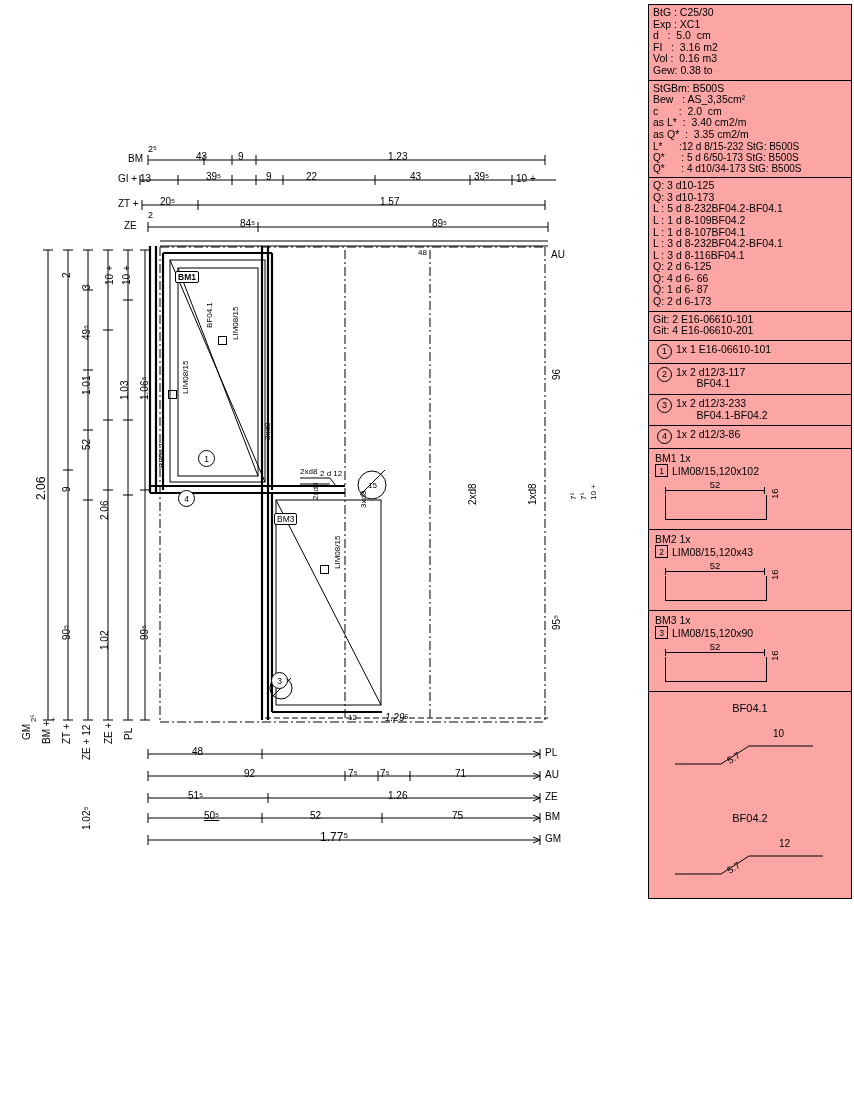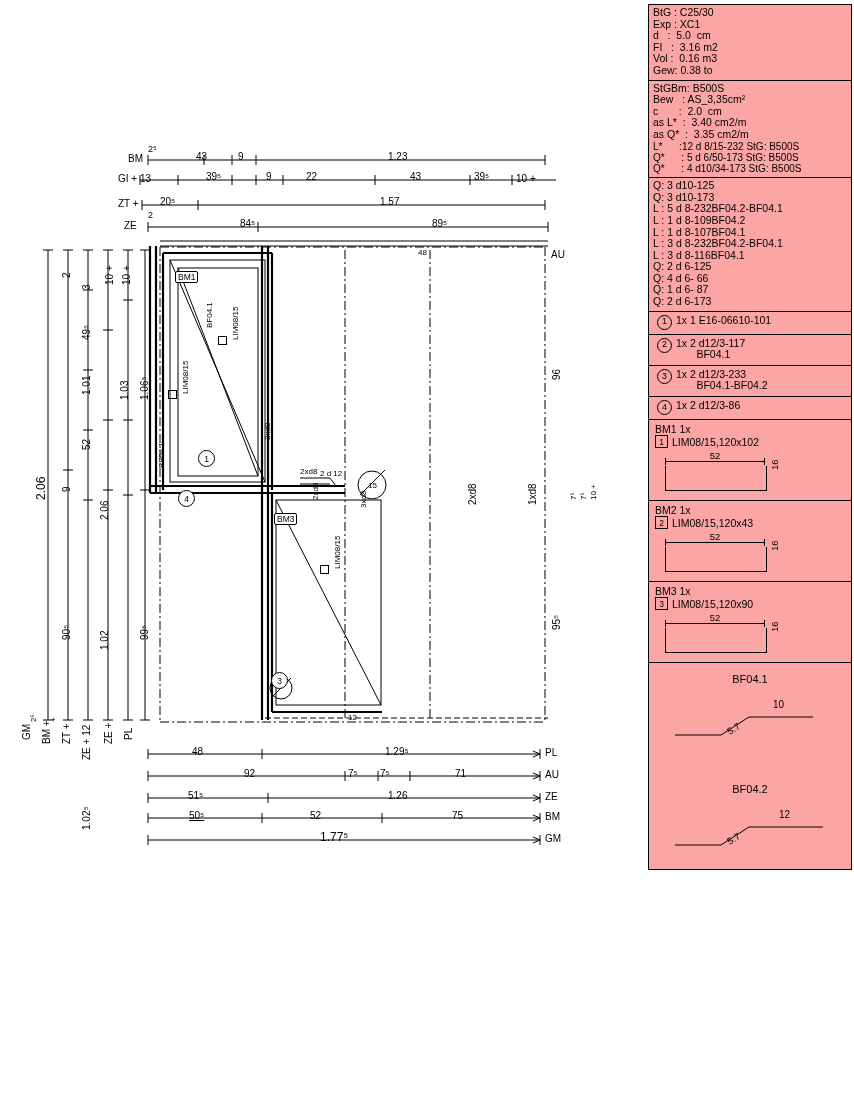--- a/index.html
+++ b/index.html
@@ -271,21 +271,21 @@
 
     <div class="t" style="left:551px;top:250px;">AU</div>
     <div class="t rot90" style="left:552px;top:380px;">96</div>
     <div class="t rot90" style="left:468px;top:505px;">2xd8</div>
     <div class="t rot90" style="left:528px;top:505px;">1xd8</div>
     <div class="t rot90" style="left:552px;top:630px;">95⁵</div>
     <div class="t8 rot90" style="left:570px;top:500px;">7⁵</div>
     <div class="t8 rot90" style="left:580px;top:500px;">7⁵</div>
     <div class="t8 rot90" style="left:590px;top:500px;">10 +</div>
 
-    <div class="lbl-box" style="left:175px;top:271px;">BM1</div>
+    <div class="lbl-box" style="left:175px;top:271px;font-weight:bold;">BM1</div>
     <div class="lbl-box" style="left:274px;top:513px;">BM3</div>
 
     <div class="sqico" style="left:218px;top:336px;"></div>
     <div class="t8 rot90" style="left:232px;top:340px;">LIM08/15</div>
     <div class="sqico" style="left:168px;top:390px;"></div>
     <div class="t8 rot90" style="left:182px;top:394px;">LIM08/15</div>
     <div class="sqico" style="left:320px;top:565px;"></div>
     <div class="t8 rot90" style="left:334px;top:569px;">LIM08/15</div>
 
     <div class="t8 rot90" style="left:206px;top:328px;">BF04.1</div>
@@ -297,34 +297,34 @@
     <div class="t8 rot90" style="left:360px;top:508px;">3xd8</div>
     <div class="t8" style="left:368px;top:482px;">15</div>
     <div class="t8" style="left:418px;top:249px;">48</div>
     <div class="t8" style="left:348px;top:714px;">12</div>
 
     <div class="ocirc" style="left:198px;top:450px;width:15px;height:15px;">1</div>
     <div class="ocirc" style="left:178px;top:490px;width:15px;height:15px;">4</div>
     <div class="ocirc" style="left:271px;top:672px;width:15px;height:15px;">3</div>
 
     <div class="t" style="left:192px;top:747px;">48</div>
-    <div class="t" style="left:385px;top:747px;">1.29⁵</div>
+    <div class="t" style="left:385px;top:713px;font-style:italic;">1.29⁵</div>
     <div class="t" style="left:545px;top:748px;">PL</div>
 
     <div class="t" style="left:244px;top:769px;">92</div>
     <div class="t" style="left:348px;top:769px;">7⁵</div>
     <div class="t" style="left:380px;top:769px;">7⁵</div>
     <div class="t" style="left:455px;top:769px;">71</div>
     <div class="t" style="left:545px;top:770px;">AU</div>
 
     <div class="t" style="left:188px;top:791px;">51⁵</div>
     <div class="t" style="left:388px;top:791px;">1.26</div>
     <div class="t" style="left:545px;top:792px;">ZE</div>
 
-    <div class="t" style="left:189px;top:811px;text-decoration:underline;">50⁵</div>
+    <div class="t" style="left:204px;top:811px;text-decoration:underline;">50⁵</div>
     <div class="t" style="left:310px;top:811px;">52</div>
     <div class="t" style="left:452px;top:811px;">75</div>
     <div class="t" style="left:545px;top:812px;">BM</div>
 
     <div class="t" style="left:320px;top:832px;font-size:12px;">1.77⁵</div>
     <div class="t" style="left:545px;top:834px;">GM</div>
   </div>
 
   <div class="legend">
 
@@ -355,20 +355,24 @@
       <div class="lrow">L : 1 d 8-109BF04.2</div>
       <div class="lrow">L : 1 d 8-107BF04.1</div>
       <div class="lrow">L : 3 d 8-232BF04.2-BF04.1</div>
       <div class="lrow">L : 3 d 8-116BF04.1</div>
       <div class="lrow">Q: 2 d 6-125</div>
       <div class="lrow">Q: 4 d 6- 66</div>
       <div class="lrow">Q: 1 d 6- 87</div>
       <div class="lrow">Q: 2 d 6-173</div>
     </div>
 
+    <div class="lblock">
+      <div class="lrow">Git: 2 E16-06610-101</div>
+      <div class="lrow">Git: 4 E16-06610-201</div>
+    </div>
 
     <div class="lblock">
       <div class="circrow">
         <span class="circ">1</span>
         <span class="circtxt">1x 1 E16-06610-101</span>
       </div>
     </div>
     <div class="lblock">
       <div class="circrow">
         <span class="circ">2</span>

